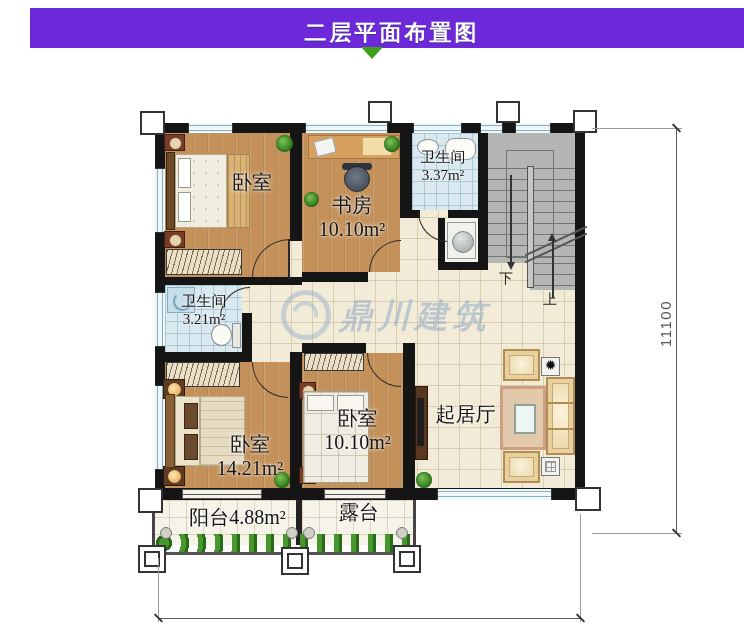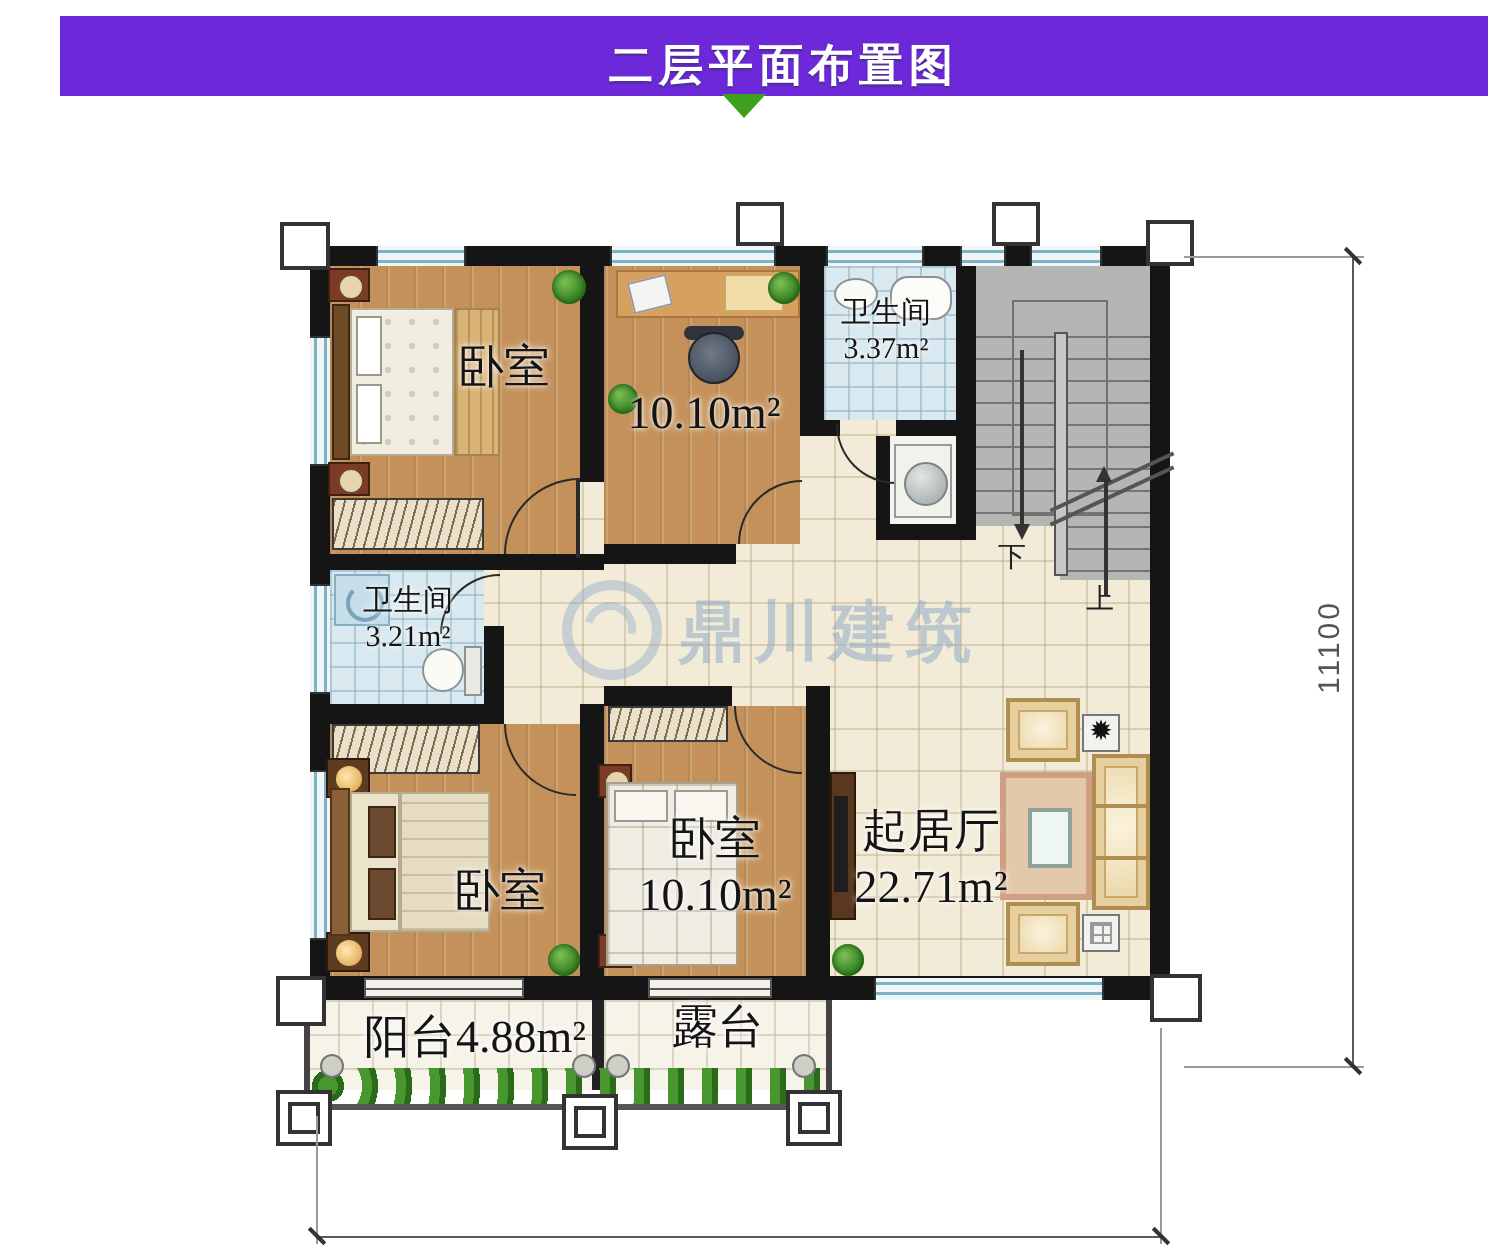--- a/index.html
+++ b/index.html
@@ -44,21 +44,21 @@
   .steps{background-image:repeating-linear-gradient(180deg,#747673 0 1px,rgba(0,0,0,0) 1px 11px);}
   .hatch{background-color:#eadfc8;border:1px solid #3a3a3a;
     background-image:repeating-linear-gradient(105deg,rgba(90,72,40,.75) 0 1px,rgba(0,0,0,0) 1px 5px);}
 
   .arc{border:1.6px solid #2a2a2a;background:transparent;}
   .arc.tl{border-right:none;border-bottom:none;border-top-left-radius:100%;}
   .arc.bl{border-right:none;border-top:none;border-bottom-left-radius:100%;}
   .leaf{background:#2a2a2a;}
 
   .label{font-family:"Liberation Serif","DejaVu Serif",serif;color:#141414;text-align:center;
-         line-height:1.22;font-size:23px;text-shadow:0 0 2px rgba(255,255,255,.95),0 0 4px rgba(255,255,255,.8);}
+         line-height:1.22;font-size:20px;text-shadow:0 0 2px rgba(255,255,255,.95),0 0 4px rgba(255,255,255,.8);}
   .label.sm{font-size:15px;}
   .stairlab{font-family:"Liberation Serif","DejaVu Serif",serif;font-size:14px;color:#222;}
 
   .colmark{background:#fff;border:2px solid #333;}
   .colmark.dbl::after{content:"";position:absolute;left:4px;top:4px;right:4px;bottom:4px;border:2px solid #333;}
 
   .nstand{background:#7c3a28;border:1px solid #40210f;}
   .nstand::after{content:"";position:absolute;left:50%;top:50%;width:11px;height:11px;margin:-5.5px 0 0 -5.5px;
                  border-radius:50%;background:#e7d3ae;border:1px solid #6a4a20;}
   .lampstand{background:#5e3c22;border:1px solid #30180a;}
@@ -251,49 +251,50 @@
   <div class="abs colmark" style="left:575px;top:487px;width:26px;height:24px;"></div>
   <div class="abs colmark" style="left:138px;top:488px;width:25px;height:25px;"></div>
   <div class="abs colmark dbl" style="left:138px;top:545px;width:28px;height:28px;"></div>
   <div class="abs colmark dbl" style="left:281px;top:547px;width:28px;height:28px;"></div>
   <div class="abs colmark dbl" style="left:393px;top:545px;width:28px;height:28px;"></div>
 
   <div class="abs label" style="left:202px;top:170px;width:100px;">
     <div>卧室</div>
   </div>
   <div class="abs label" style="left:302px;top:193px;width:100px;">
+    <div>书房</div>
     <div>10.10m²</div>
   </div>
   <div class="abs label sm" style="left:405px;top:148px;width:76px;">
     <div>卫生间</div>
     <div>3.37m²</div>
   </div>
   <div class="abs label sm" style="left:160px;top:292px;width:88px;">
     <div>卫生间</div>
     <div>3.21m²</div>
   </div>
   <div class="abs label" style="left:195px;top:432px;width:110px;">
     <div>卧室</div>
+    <div>14.21m²</div>
   </div>
   <div class="abs label" style="left:310px;top:406px;width:95px;">
     <div>卧室</div>
     <div>10.10m²</div>
   </div>
   <div class="abs label" style="left:413px;top:402px;width:105px;">
     <div>起居厅</div>
-    <div>22.71m²</div>
   </div>
   <div class="abs label" style="left:170px;top:505px;width:135px;white-space:nowrap;">
     <span>阳台</span><span>4.88m²</span>
   </div>
   <div class="abs label" style="left:303px;top:500px;width:112px;">
     <div>露台</div>
   </div>
 
-  <div class="abs wm" style="left:281px;top:290px;">
+  <div class="abs wm" style="left:281px;top:290px;font-style:italic;">
     <div class="wmlogo"></div>
     <div class="wmtxt">
       <div class="wmbrand">鼎川建筑</div>
     </div>
   </div>
 
   <div class="abs extline" style="left:158px;top:558px;width:1px;height:64px;"></div>
   <div class="abs extline" style="left:580px;top:514px;width:1px;height:108px;"></div>
   <div class="abs dimline" style="left:158px;top:618px;width:423px;height:1px;"></div>
   <div class="abs tick" style="left:153px;top:617px;width:11px;height:2px;"></div>

